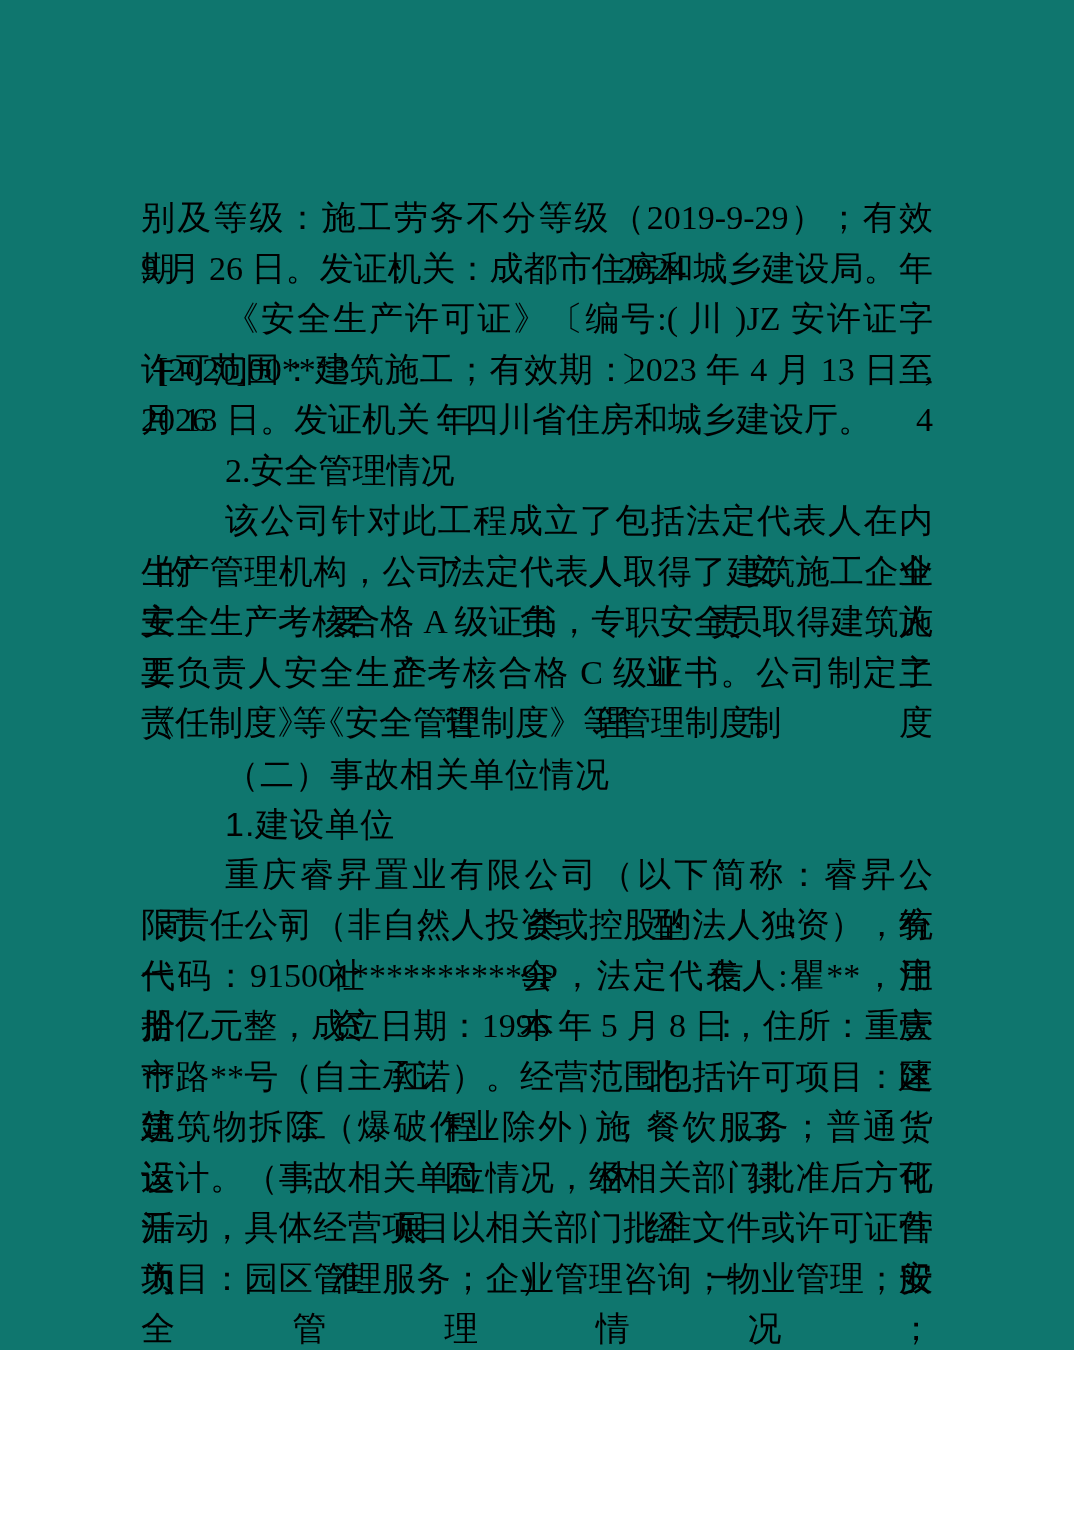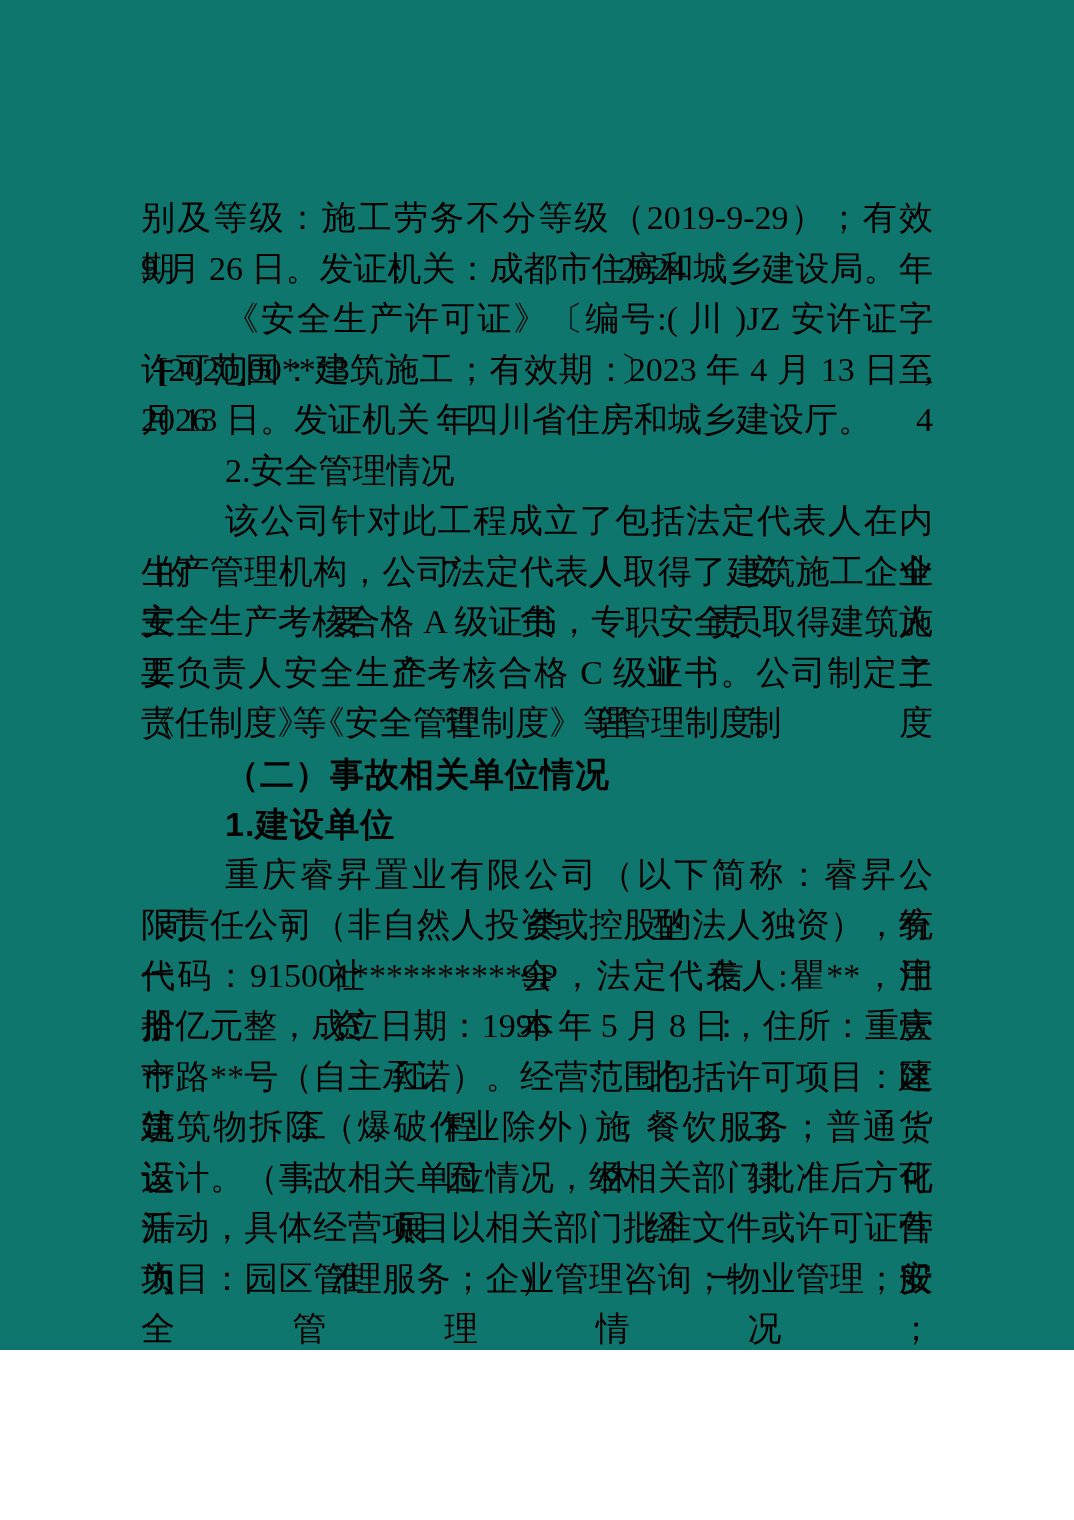--- a/index.html
+++ b/index.html
@@ -34,21 +34,21 @@
     text-align-last: justify;
   }
   .line.no-fill {
     text-align-last: left;
   }
   .line.indent {
     text-indent: 68px;
     margin-left: 16px;
   }
   .line.bold {
-    font-weight: bold;
+    font-weight: normal;
     font-family: "Liberation Sans", "DejaVu Sans", sans-serif;
     letter-spacing: 1px;
   }
   .footer {
     position: absolute;
     right: 141px;
     top: 1396px;
     font-size: 30px;
     line-height: 40px;
     color: #000000;

